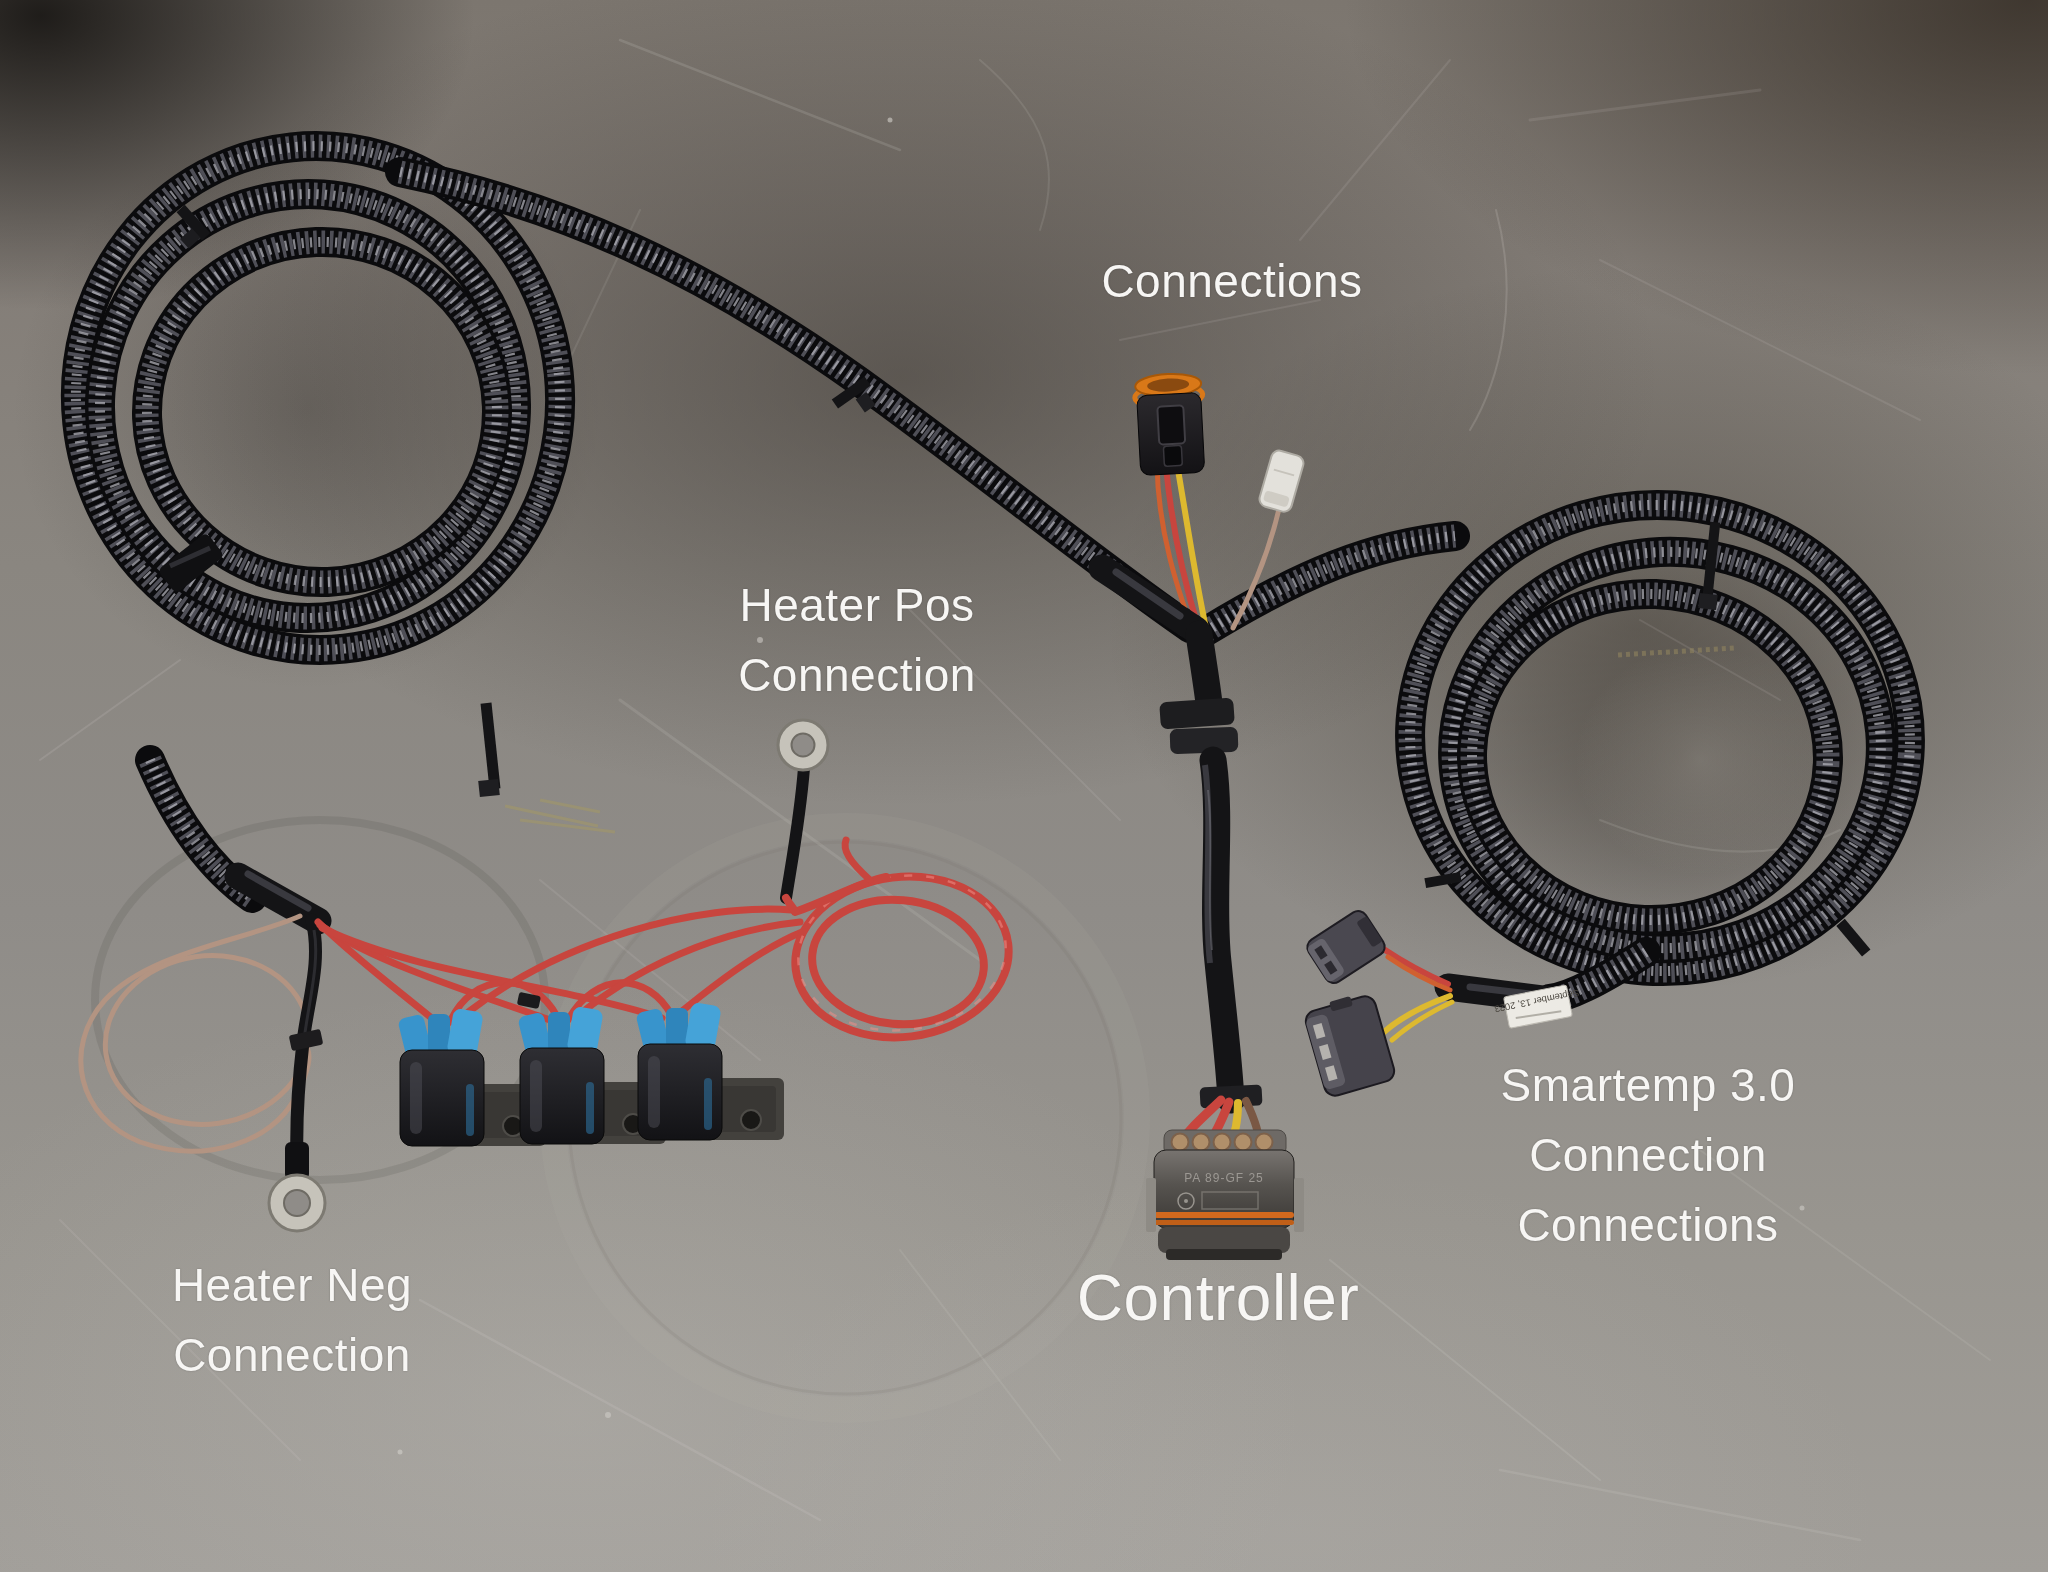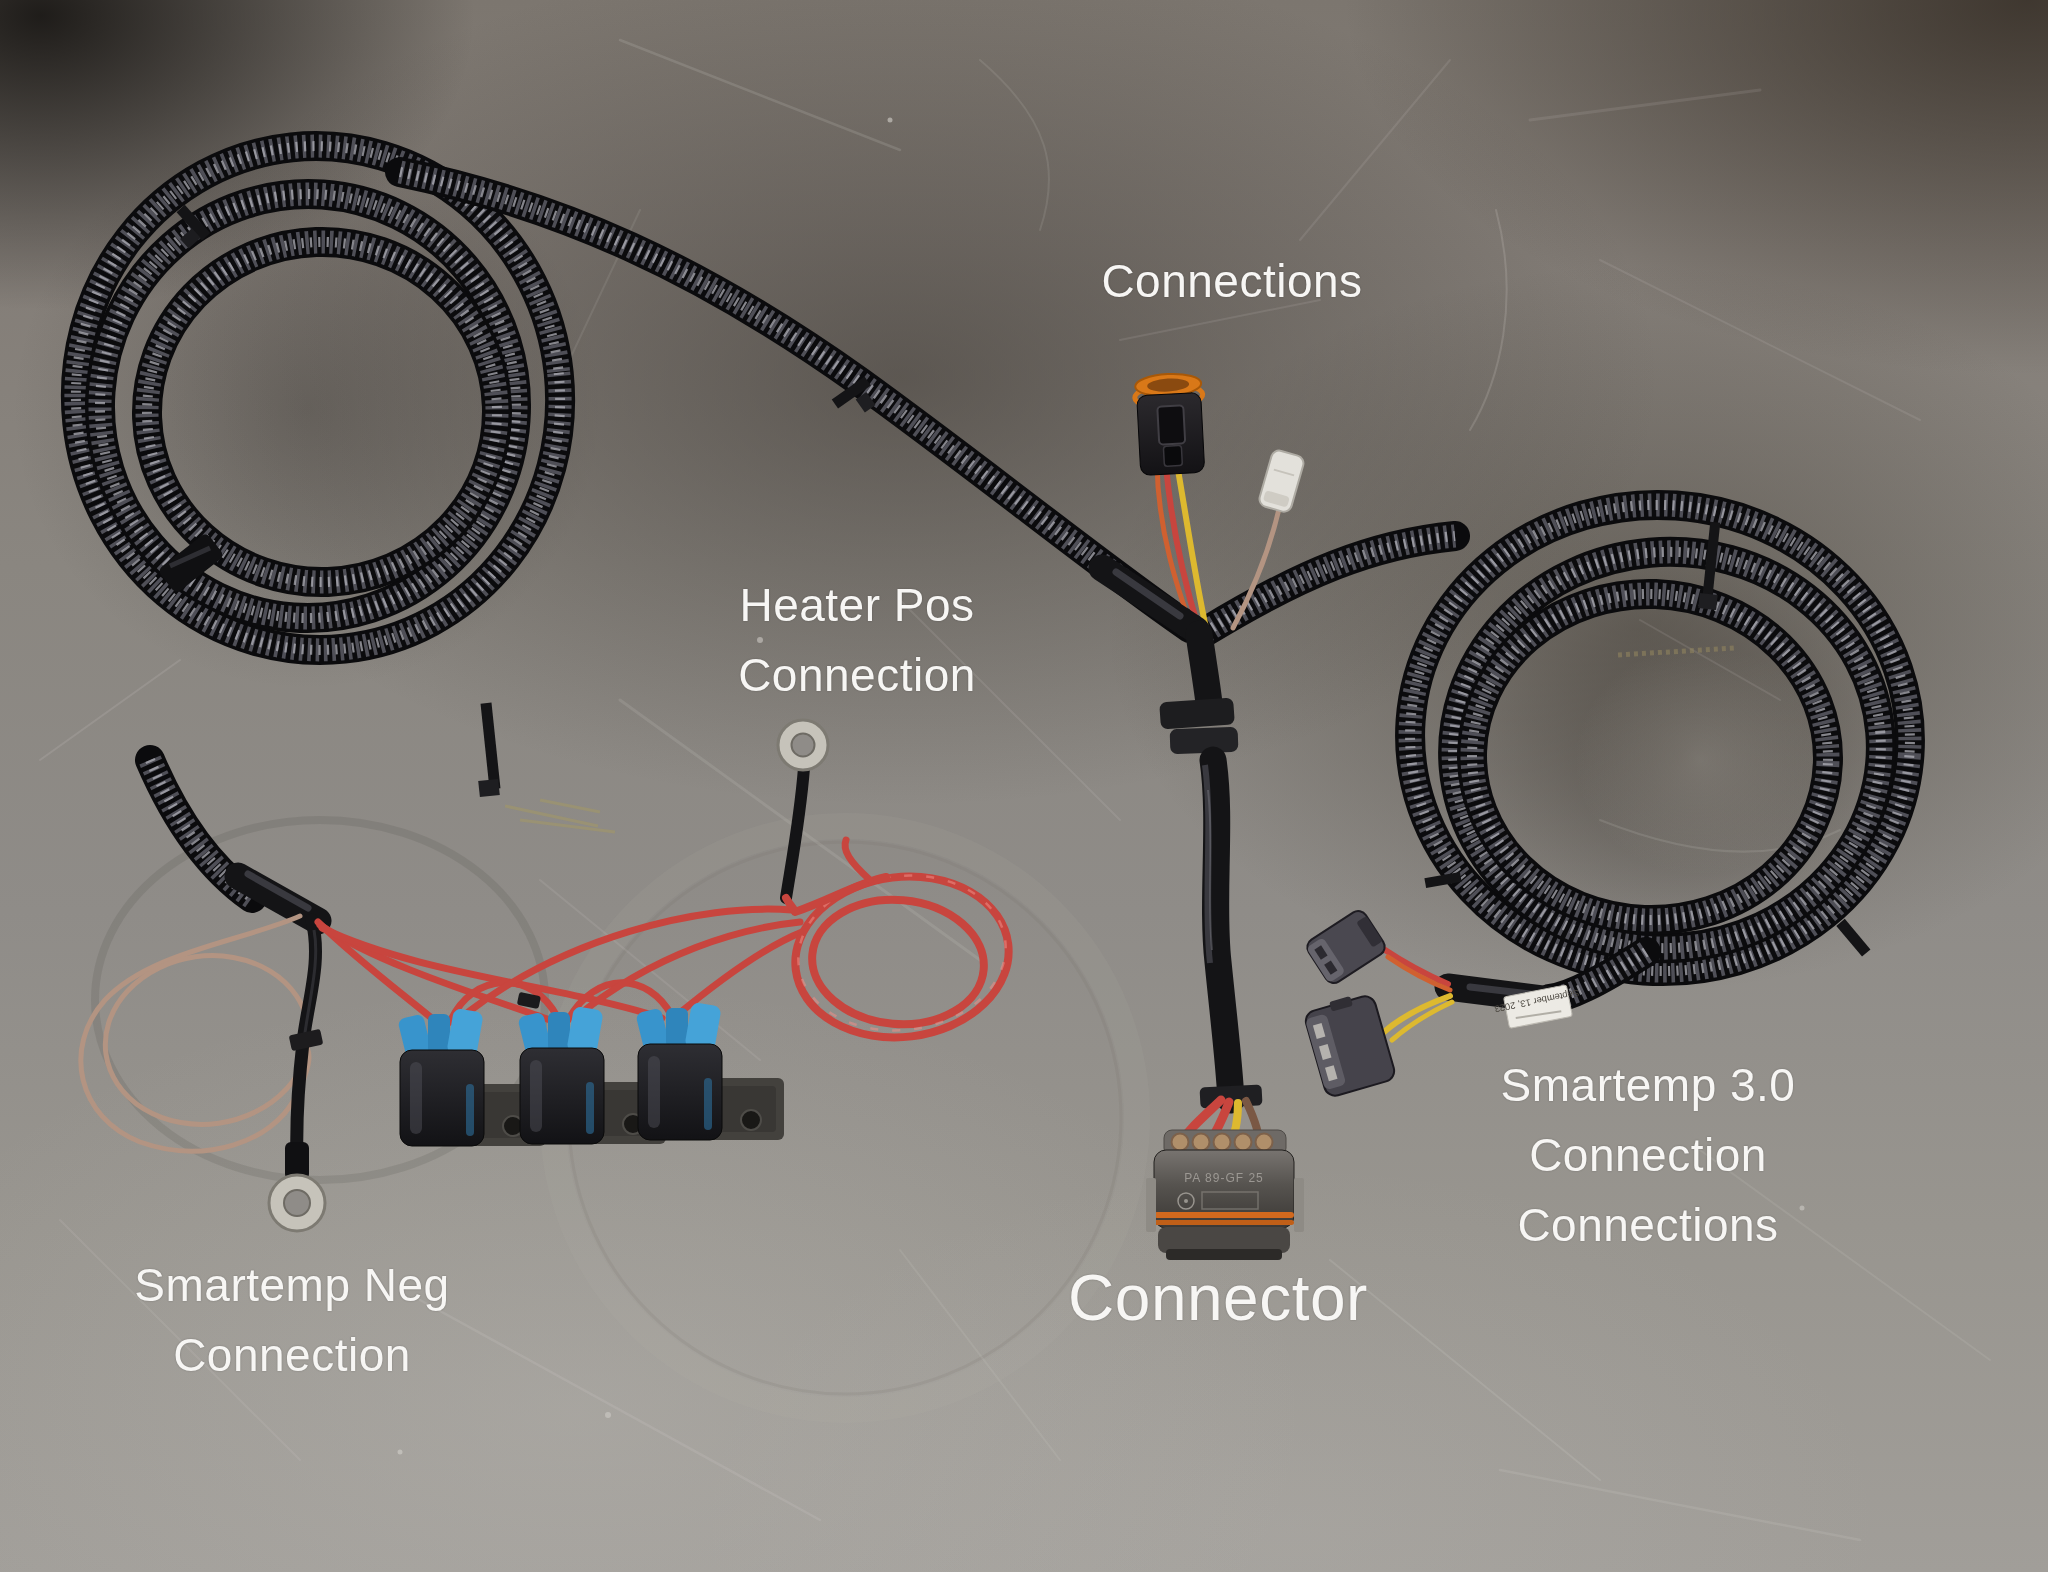--- a/index.html
+++ b/index.html
@@ -358,21 +358,21 @@
   <div>Connection</div>
 </div>
 
 <div class="label" style="left:1648px;top:1050px;">
   <div>Smartemp 3.0</div>
   <div>Connection</div>
   <div>Connections</div>
 </div>
 
 <div class="label" style="left:292px;top:1250px;">
-  <div>Smartemp Neg</div>
+  <div>Heater Neg</div>
   <div>Connection</div>
 </div>
 
 <div class="label big" style="left:1218px;top:1252px;">
-  <div>Connector</div>
+  <div>Controller</div>
 </div>
 
 </div>
 
 </body></html>

